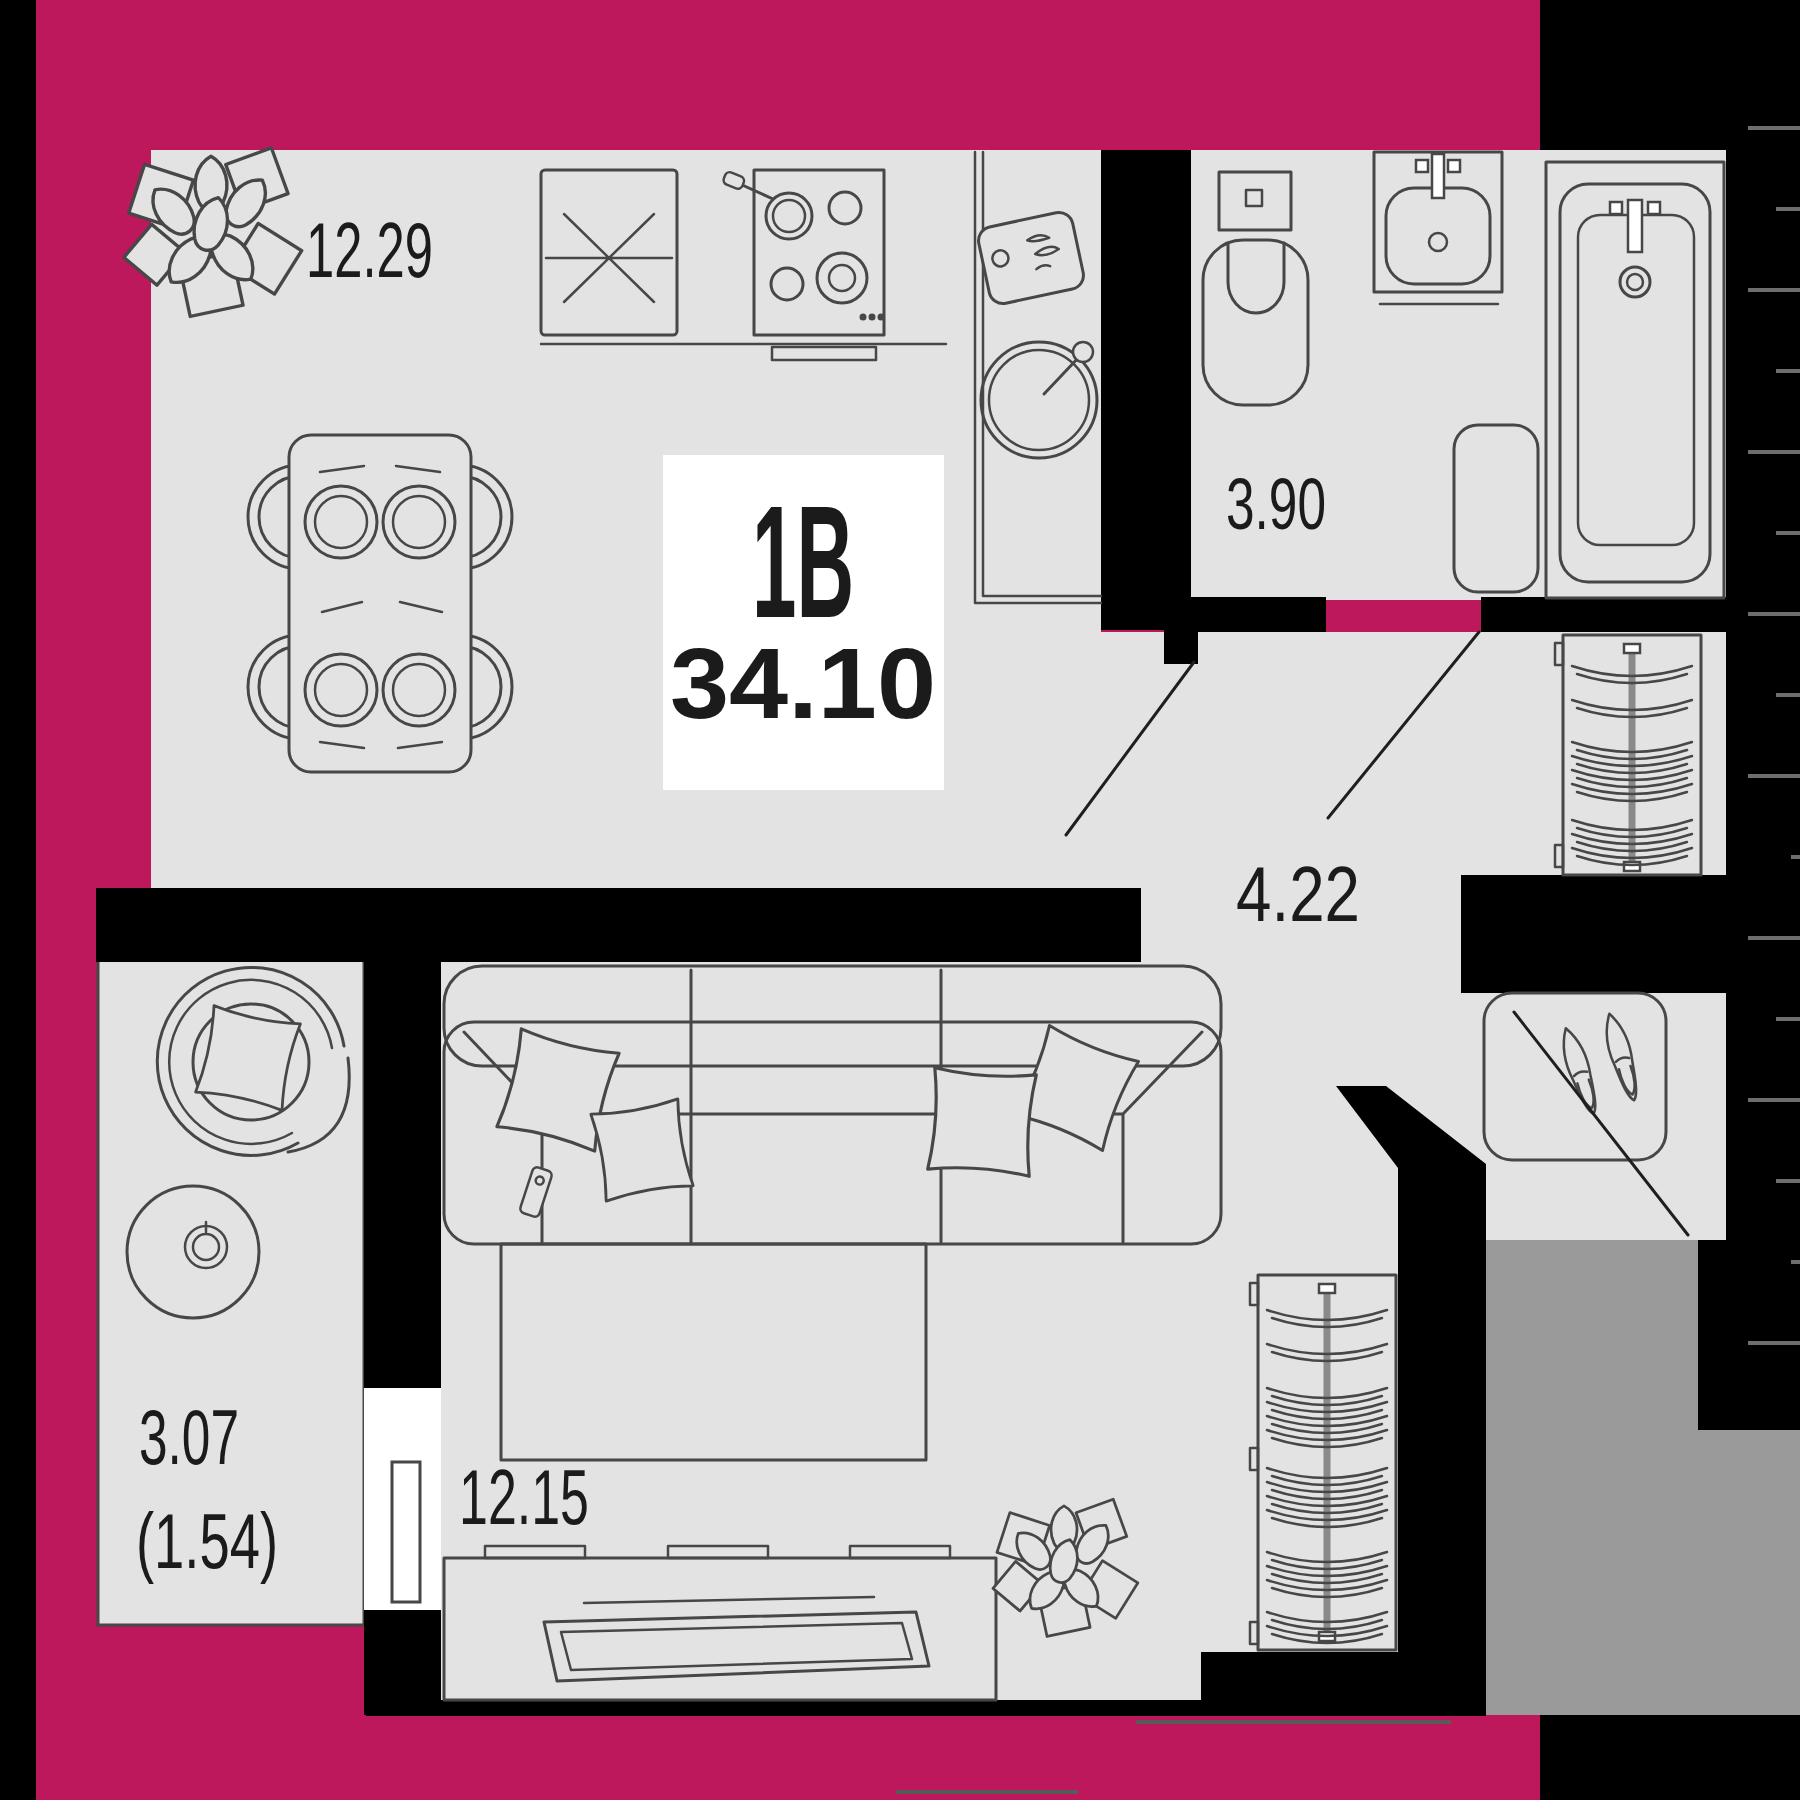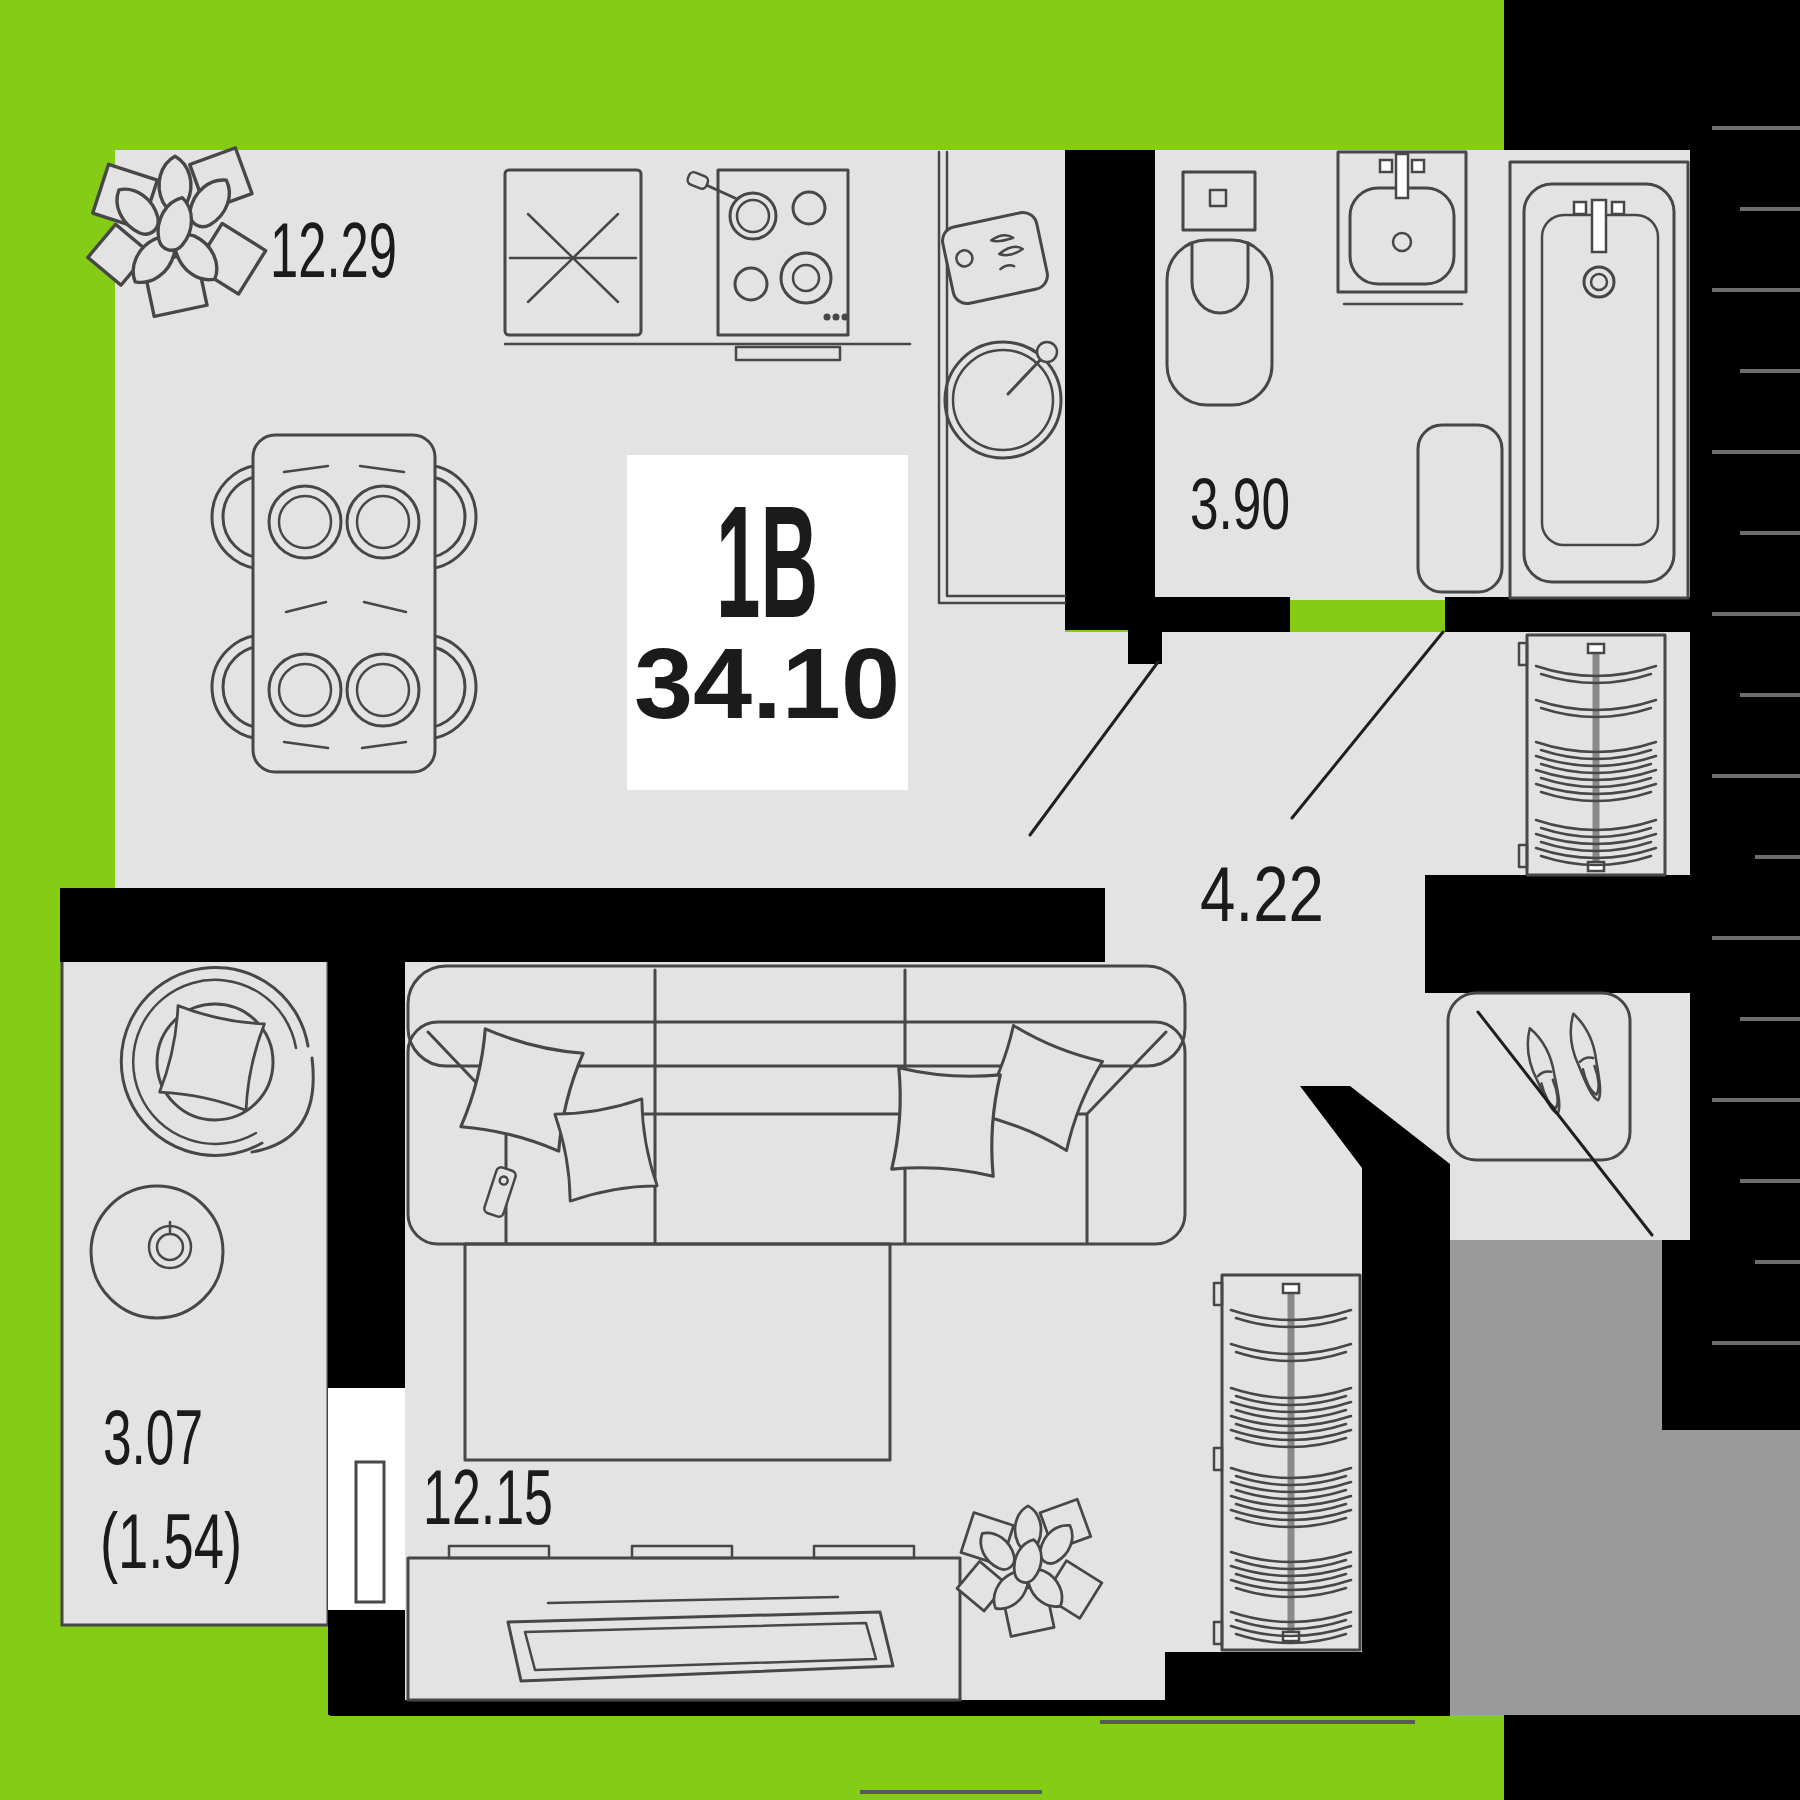--- a/index.html
+++ b/index.html
@@ -1,16 +1,16 @@
 <!DOCTYPE html>
 <html><head>
 <meta charset="utf-8">
 <style>
   html,body{margin:0;padding:0;background:#000;}
-  .stage{width:1504px;height:1800px;background:#84cc16;position:relative;}
+  .stage{width:1504px;height:1800px;background:#be185d;position:relative;margin-left:36px;}
   svg{display:block;}
   .floor{fill:#e3e3e3;}
   .wall{fill:#000000;}
   .f{fill:none;stroke:#474747;stroke-width:3;stroke-linecap:round;stroke-linejoin:round;}
   .ff{fill:#e3e3e3;stroke:#474747;stroke-width:3;stroke-linecap:round;stroke-linejoin:round;}
   .fw{fill:#ffffff;stroke:#474747;stroke-width:3;}
   .thin{stroke-width:2.5;}
   .swing{fill:none;stroke:#1f1f1f;stroke-width:3;stroke-linecap:round;}
   .ctx{stroke:#6e6e6e;stroke-width:4;}
   .ctx2{stroke:#5a5a5a;stroke-width:4;}

